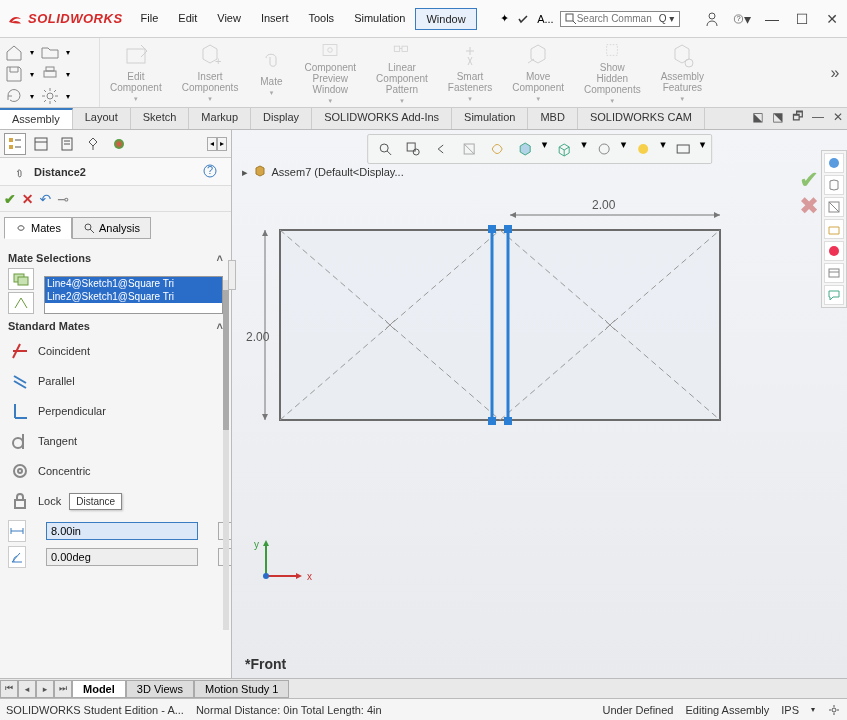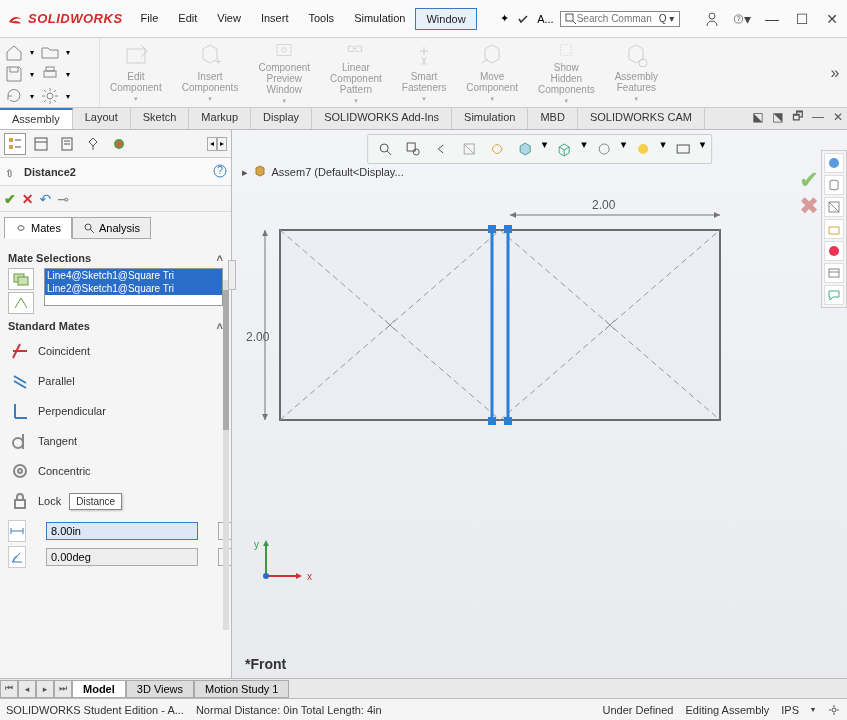--- a/index.html
+++ b/index.html
@@ -41,40 +41,40 @@
 
   
   .main { display: flex; height: 548px; }
   .leftpanel { width: 232px; background: #f5f5f5; border-right: 1px solid #bbb; display: flex; flex-direction: column; position:relative;}
   .lp-header { height: 28px; display: flex; align-items: center; border-bottom: 1px solid #ccc; padding: 0 4px; gap: 4px; }
   .lp-header .icon-btn { width: 22px; height: 22px; display:flex; align-items:center; justify-content:center; cursor:pointer;}
   .lp-header .icon-btn.active { border: 1px solid #999; background:#fff; }
   .lp-header .spinner { margin-left:auto; display:flex; gap:0; }
   .lp-header .spinner span { width:10px; height:14px; border:1px solid #aaa; font-size:8px; display:flex; align-items:center; justify-content:center;}
 
-  .lp-title { height: 28px; display: flex; align-items: center; padding: 0 4px; gap: 6px; border-bottom: 1px solid #ddd; background:#f9f9f9; }
+  .lp-title { height: 28px; display: flex; align-items: center; padding: 0 14px; gap: 6px; border-bottom: 1px solid #ddd; background:#f9f9f9; }
   .lp-title svg { width: 14px; height: 14px; }
   .lp-title .title-text { font-weight: bold; color: #333; }
   .lp-title .help { margin-left: auto; cursor:pointer; }
 
   .lp-actions { height: 26px; display:flex; align-items:center; padding: 0 4px; gap: 6px; border-bottom: 1px solid #ddd; }
   .lp-actions span { cursor:pointer; font-size: 14px; }
   .act-ok { color: #5a9c2e; font-weight:bold;}
   .act-x { color: #c33; font-weight:bold;}
   .act-undo { color:#3a7cc2;}
   .act-pin { color:#888;}
 
   .lp-tabs { height: 28px; display:flex; align-items:center; padding: 4px 4px 0; gap:0; }
   .lp-tab { padding: 4px 10px; display:flex; align-items:center; gap:4px; border:1px solid #aaa; background:#eee; cursor:pointer;}
   .lp-tab.active { background:#fff; border-bottom-color:#fff;}
 
   .lp-body { flex: 1; overflow-y: auto; padding: 6px 8px 6px 8px; }
   .section-head { display:flex; align-items:center; font-weight:bold; color:#333; margin: 6px 0 4px;}
   .section-head .chev { margin-left:auto; cursor:pointer; color:#666;}
-  .sel-row { display:flex; align-items:flex-start; gap:6px; margin: 4px 0;}
+  .sel-row { display:flex; align-items:flex-end; gap:6px; margin: 4px 0;}
   .sel-icons { display:flex; flex-direction:column; gap:2px; width: 30px;}
   .sel-icons .si { width: 26px; height: 22px; border: 1px solid #bbb; background:#fff; display:flex; align-items:center; justify-content:center;}
   .sel-list { flex:1; border:1px solid #999; background:#fff; height: 38px; }
   .sel-list .sel-item { background: #2a6dc9; color:#fff; padding:1px 2px; font-size:10px; white-space:nowrap; overflow:hidden;}
 
   .mate-row { display:flex; align-items:center; gap:8px; padding: 5px 2px; cursor:pointer;}
   .mate-row .mi { width:20px; height:20px; display:flex; align-items:center; justify-content:center;}
   .mate-row .mlabel { color:#333; }
   .mate-tooltip { border:1px solid #888; background:#fff; padding:2px 6px; font-size:10px; color:#333; box-shadow: 1px 1px 2px rgba(0,0,0,0.2);}
 
@@ -215,20 +215,27 @@
         </svg>
         <div class="lbl">Edit<br>Component</div>
         <div style="font-size:7px;color:#aaa">▾</div>
       </div>
       <div class="rib-item">
         <svg viewBox="0 0 26 26">
           <path d="M6 6l7-4 7 4v10l-7 4-7-4z" fill="none" stroke="#aaa"></path>
           <text x="18" y="22" font-size="14" fill="#aaa">+</text>
         </svg>
         <div class="lbl">Insert<br>Components</div>
+        <div style="font-size:7px;color:#aaa">▾</div>
+      </div>
+      <div class="rib-item">
+        <svg viewBox="0 0 26 26">
+          <path d="M8 10c0-5 10-5 10 0v6c0 3-6 3-6 0V9" fill="none" stroke="#aaa"></path>
+        </svg>
+        <div class="lbl">Mate</div>
         <div style="font-size:7px;color:#aaa">▾</div>
       </div>
       <div class="rib-item">
         <svg viewBox="0 0 26 26">
           <rect x="4" y="6" width="18" height="14" fill="none" stroke="#aaa"></rect>
           <circle cx="13" cy="13" r="3" fill="none" stroke="#aaa"></circle>
         </svg>
         <div class="lbl">Component<br>Preview<br>Window</div>
         <div style="font-size:7px;color:#aaa">▾</div>
       </div>

